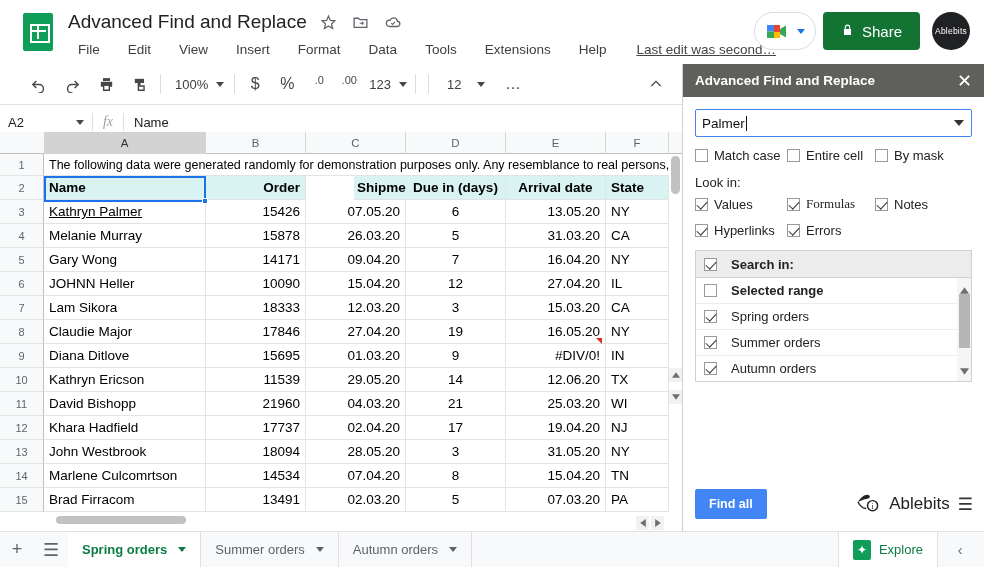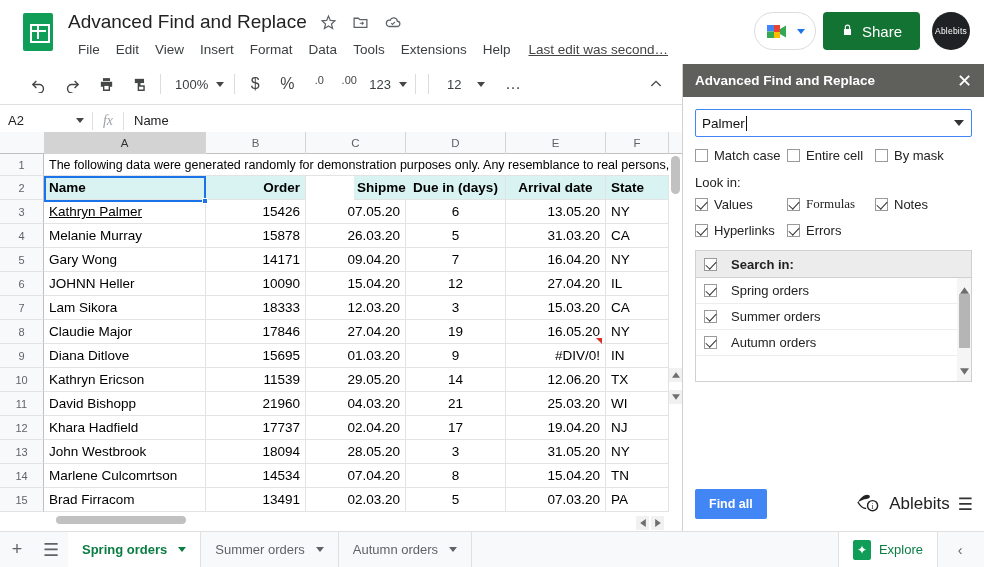--- a/index.html
+++ b/index.html
@@ -27,21 +27,21 @@
   .sheet-glyph:before {
     content:""; position:absolute; left:7px; top:17px; width:16px; height:2px; background:#fff; z-index:2;
   }
   .sheet-lines { position:absolute; left:14px; top:11px; width:2px; height:15px; background:#fff; z-index:3; }
 
   .title-row { position:absolute; left:68px; top:7px; height:30px; display:flex; align-items:center; gap:12px; }
   .doc-title { font-size:19px; color:#222; letter-spacing:0; white-space:nowrap; }
   .ticon { width:20px; height:20px; color:#5f6368; display:inline-flex; align-items:center; justify-content:center; cursor:pointer; }
   .ticon svg { display:block; }
 
-  .menubar { position:absolute; left:70px; top:38px; height:22px; display:flex; align-items:center; gap:0; }
+  .menubar { position:absolute; left:70px; top:38px; height:22px; display:flex; align-items:center; gap:12px; }
   .menu-item { font-size:13.5px; color:#3c4043; padding:2px 8px; border-radius:3px; cursor:pointer; white-space:nowrap; }
   .lastedit { font-size:13.5px; color:#444; margin-left:10px; text-decoration:underline; white-space:nowrap; cursor:pointer; }
 
   .meet-btn {
     position:absolute; right:168px; top:12px; height:38px; min-width:62px;
     border:1px solid #dadce0; border-radius:19px; background:#fff;
     display:flex; align-items:center; justify-content:center; gap:4px; padding:0 10px; cursor:pointer;
   }
   .meet-cam { position:relative; width:24px; height:17px; }
   .share-btn {
@@ -56,21 +56,21 @@
   }
 
   
   .toolbar { position:absolute; left:0; top:64px; width:682px; height:40px; background:#fff; display:flex; align-items:center; }
   .tb { display:flex; align-items:center; justify-content:center; height:28px; min-width:28px; border-radius:3px; color:#444746; cursor:pointer; }
   .tb-sep { width:1px; height:20px; background:#dadce0; margin:0 6px; }
   .tb-text { font-size:13px; color:#3c4043; padding:0 4px; }
   .caret { width:0;height:0;border-left:4px solid transparent;border-right:4px solid transparent;border-top:5px solid #444746; margin-left:4px; }
 
   
-  .fbar { position:absolute; left:0; top:104px; width:682px; height:36px; background:#fff; border-top:1px solid #e0e0e0; border-bottom:4px solid #0f172a; display:flex; align-items:center; }
+  .fbar { position:absolute; left:0; top:104px; width:682px; height:36px; background:#fff; border-top:1px solid #e0e0e0; border-bottom:1px solid #0f172a; display:flex; align-items:center; }
   .namebox { width:92px; height:100%; display:flex; align-items:center; padding-left:8px; font-size:13px; color:#202124; }
   .fx { width:30px; text-align:center; font-size:14px; color:#9aa0a6; font-style:italic; font-family:"Liberation Serif", serif; }
   .fcontent { font-size:13px; color:#202124; padding-left:10px; }
   .vline { width:1px; height:18px; background:#e0e0e0; }
 
   
   .grid { position:absolute; left:0; top:132px; width:682px; height:382px; background:#fff; overflow:hidden; }
   .colhdr { position:absolute; left:0; top:0; height:22px; width:682px; background:#f8f9fa; border-bottom:1px solid #c0c0c0; }
   .ch {
     position:absolute; top:0; height:22px; border-right:1px solid #d5d5d5;
@@ -502,20 +502,24 @@
               <svg width="9" height="7" viewBox="0 0 10 7" fill="#6e6e6e">
                   <path d="M5 0l5 7H0z"></path>
                 </svg>
             </div>
             <div style="position:absolute;right:2px;bottom:2px;">
               <svg width="9" height="7" viewBox="0 0 10 7" fill="#6e6e6e">
                   <path d="M5 7L0 0h10z"></path>
                 </svg>
             </div>
           </div>
+        <div class="si-row bold">
+              <span class="cb"></span>
+              <span class="cbtx">Selected range</span>
+            </div>
             <div class="si-row">
               <span class="cb on"></span>
               <span class="cbtx">Spring orders</span>
             </div>
             <div class="si-row">
               <span class="cb on"></span>
               <span class="cbtx">Summer orders</span>
             </div>
             <div class="si-row">
               <span class="cb on"></span>

